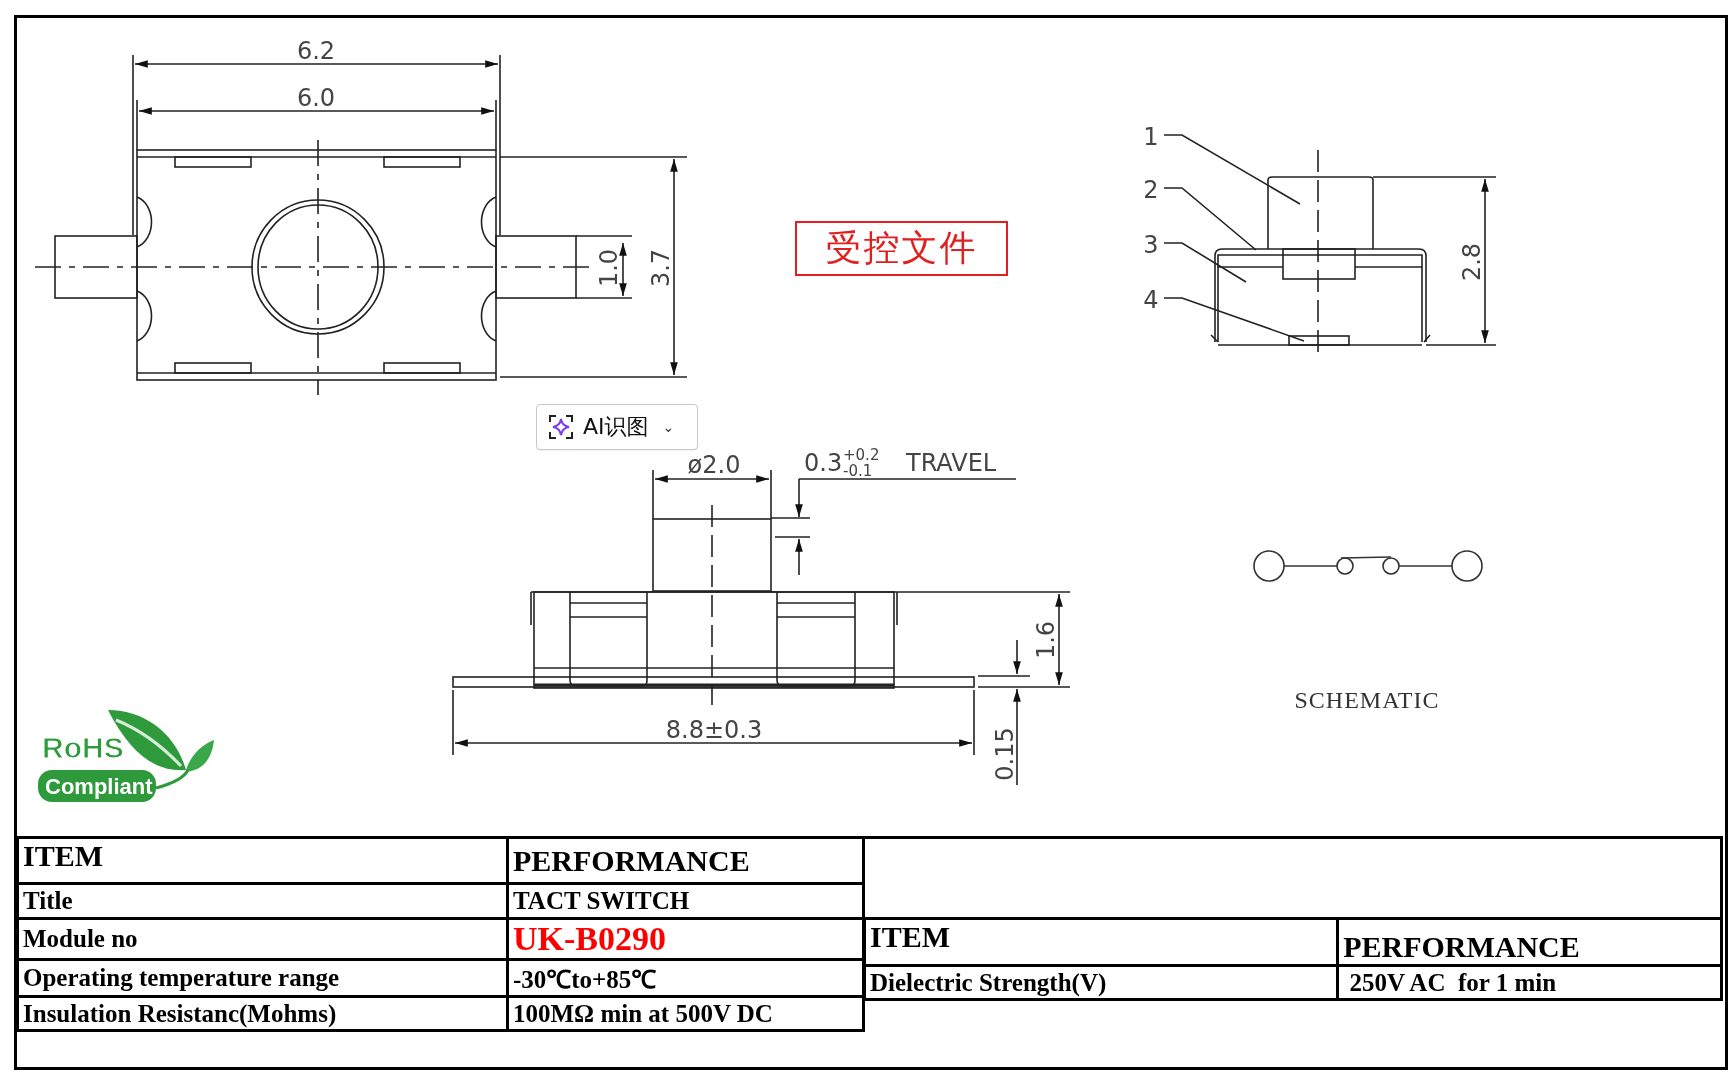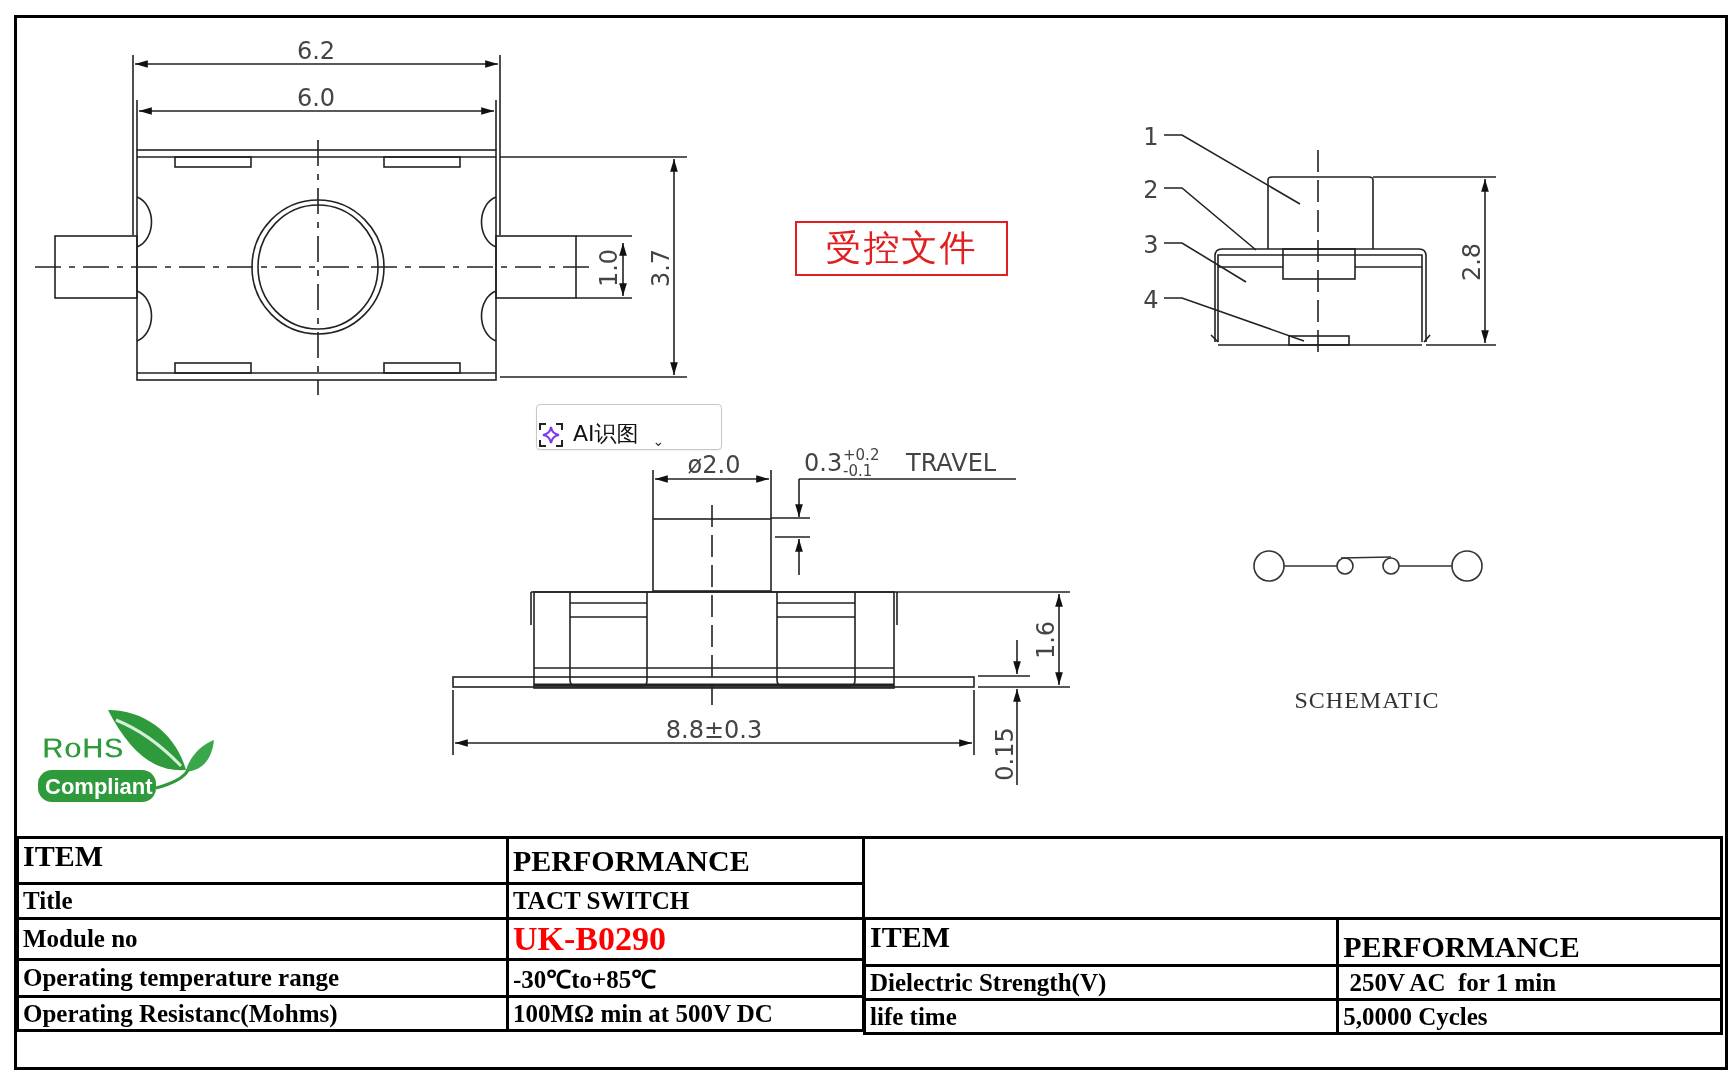--- a/index.html
+++ b/index.html
@@ -2,21 +2,21 @@
 <html><head>
 <meta charset="utf-8">
 <style>
   html, body { margin: 0; padding: 0; background: #ffffff; }
   body { width: 1732px; height: 1074px; position: relative; overflow: hidden; font-family: "Liberation Sans", sans-serif; }
   .frame { position: absolute; left: 14px; top: 15px; width: 1708px; height: 1049px; border: 3px solid #000; box-sizing: content-box; }
   svg.drawing { position: absolute; left: 0; top: 0; }
   .dimtxt { font-family: "DejaVu Sans", sans-serif; font-size: 24px; fill: #444; }
   .schem { font-family: "Liberation Serif", serif; font-size: 24px; fill: #333; letter-spacing: 1px; }
   .stamp { position: absolute; left: 795px; top: 200px; width: 213px; height: 55px; border: 2px solid #e02020; box-sizing: border-box; color: #e02020; font-family: "DejaVu Sans", sans-serif; font-size: 36px; display: flex; align-items: center; justify-content: center; letter-spacing: 2px; margin-top: 21px; }
-  .ai-btn { position: absolute; left: 536px; top: 404px; width: 186px; height: 46px; border: 1px solid #c8c8c8; border-radius: 4px; background: #fff; box-sizing: border-box; display: flex; align-items: flex-end; font-family: "DejaVu Sans", sans-serif; font-size: 22px; color: #111; box-shadow: 0 1px 2px rgba(0,0,0,0.06); cursor: pointer; }
+  .ai-btn { position: absolute; left: 536px; top: 404px; width: 162px; height: 46px; border: 1px solid #c8c8c8; border-radius: 4px; background: #fff; box-sizing: border-box; display: flex; align-items: center; padding-left: 10px; font-family: "DejaVu Sans", sans-serif; font-size: 22px; color: #111; box-shadow: 0 1px 2px rgba(0,0,0,0.06); cursor: pointer; }
   .ai-btn .ai-icon { width: 28px; height: 28px; margin-right: 8px; }
   .ai-btn .chev { margin-left: 14px; font-size: 14px; color: #333; }
   .rohs { position: absolute; left: 36px; top: 700px; width: 180px; height: 110px; }
   table.spec { position: absolute; border-collapse: collapse; font-family: Liberation Serif, serif; font-weight: bold; color: #000; }
   table.spec td { border: 3px solid #000; padding: 0 4px; white-space: nowrap; overflow: hidden; vertical-align: middle; }
   .left-table { left: 16px; top: 836px; width: 849px; }
   .right-table { left: 863px; top: 836px; width: 860px; }
   .hdr { font-size: 30px; }
   .cell { font-size: 25px; }
   .red { color: #ff0000; font-size: 34px; }
@@ -208,21 +208,21 @@
   </tr>
   <tr style="height:34px">
     <td class="cell">Module no</td>
     <td class="red">UK-B0290</td>
   </tr>
   <tr style="height:34px">
     <td class="cell">Operating temperature range</td>
     <td class="cell">-30℃to+85℃</td>
   </tr>
   <tr style="height:34px">
-    <td class="cell">Operating Resistanc(Mohms)</td>
+    <td class="cell">Insulation Resistanc(Mohms)</td>
     <td class="cell">100MΩ min at 500V DC</td>
   </tr>
 </tbody>
   </table>
 
 <table class="spec right-table">
   <colgroup>
       <col style="width:475px">
       <col style="width:385px">
     </colgroup>
@@ -231,18 +231,14 @@
     <td colspan="2" style="border-left:none"></td>
   </tr>
   <tr style="height:47px">
     <td class="hdr" style="vertical-align:top">ITEM</td>
     <td class="hdr" style="vertical-align:bottom">PERFORMANCE</td>
   </tr>
   <tr style="height:34px">
     <td class="cell">Dielectric Strength(V)</td>
     <td class="cell" style="white-space:pre"> 250V AC  for 1 min</td>
   </tr>
-  <tr style="height:34px">
-    <td class="cell">life time</td>
-    <td class="cell">5,0000 Cycles</td>
-  </tr>
 </tbody>
   </table>
 
 </body></html>

